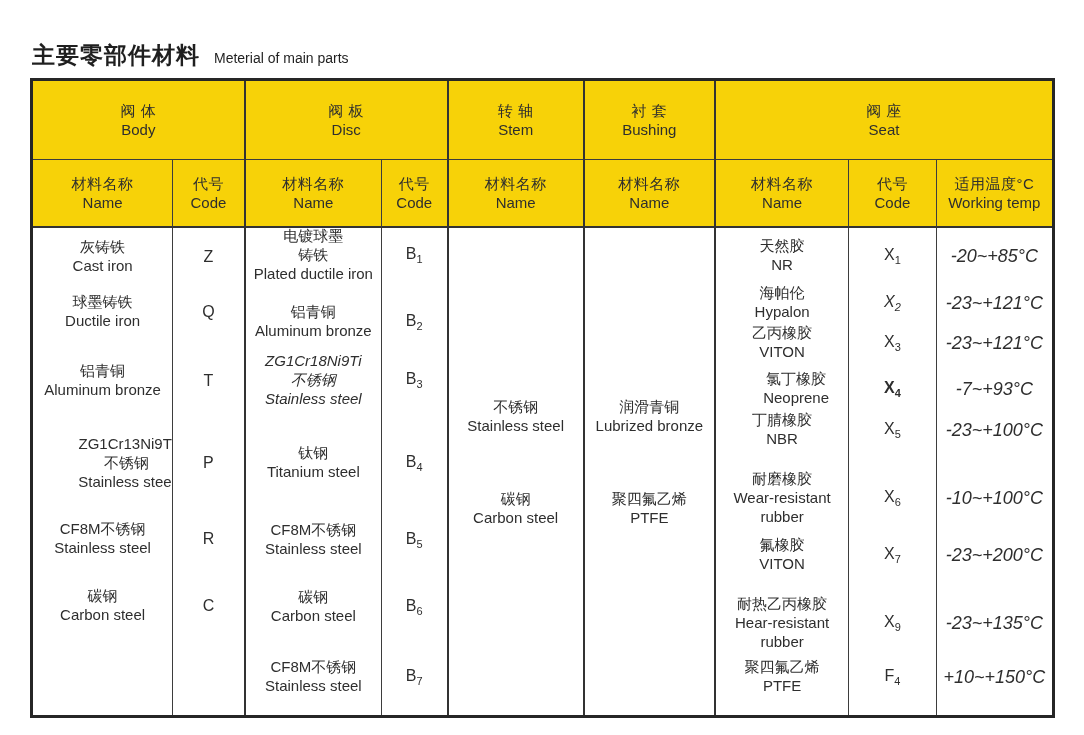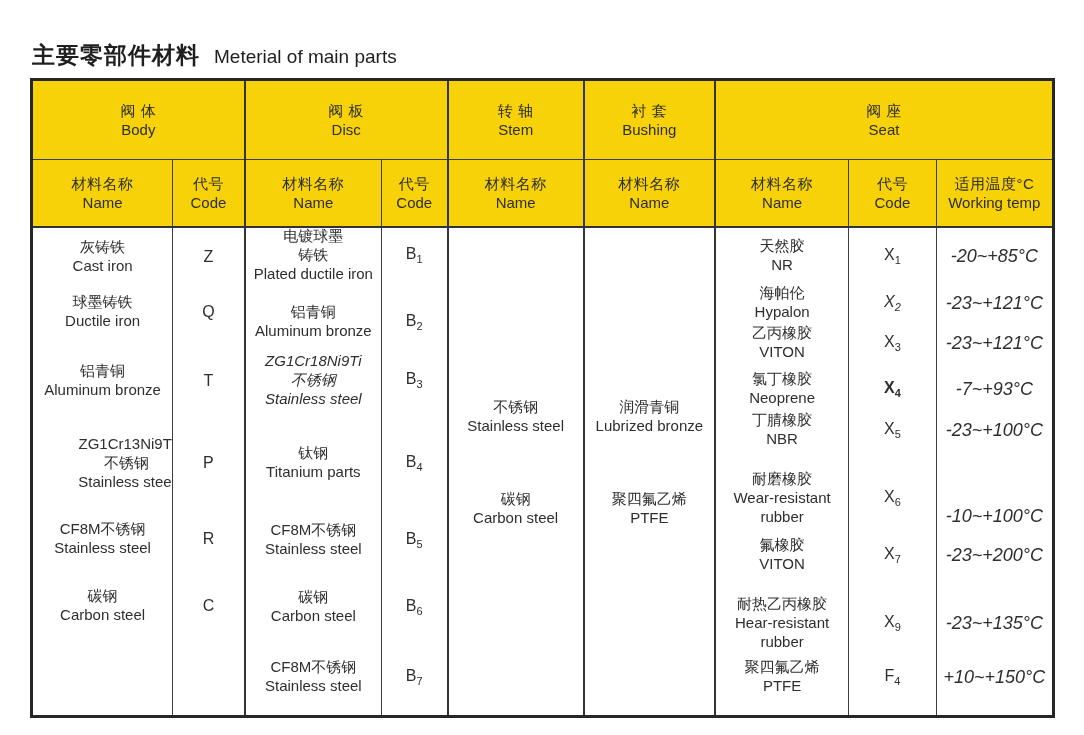--- a/index.html
+++ b/index.html
@@ -4,21 +4,21 @@
 <style>
   html,body { margin:0; padding:0; }
   body {
     width:1084px; height:735px; position:relative;
     background:#ffffff; overflow:hidden;
     font-family:"Liberation Sans","DejaVu Sans",sans-serif;
     color:#2e2e2e;
   }
   .title-bar { position:absolute; left:32px; top:40px; white-space:nowrap; }
   .title-zh { font-size:23px; font-weight:bold; letter-spacing:1px; color:#1f1f1f; }
-  .title-en { font-size:19px; font-weight:normal; color:#1f1f1f; margin-left:14px; }
+  .title-en { font-size:14px; font-weight:normal; color:#1f1f1f; margin-left:14px; }
 
   .mat-table {
     position:absolute; left:30px; top:78px; width:1025px; height:640px;
     box-sizing:border-box; border:3px solid #262626; background:#ffffff;
     display:grid;
     grid-template-columns:141fr 73fr 137fr 67fr 137fr 132fr 134fr 88fr 116fr;
     grid-template-rows:79px 68px 1fr;
   }
   .cell {
     box-sizing:border-box;
@@ -155,21 +155,21 @@
         <div class="ln">铝青铜</div>
         <div class="ln">Aluminum bronze</div>
       </div>
       <div class="entry" style="top: 152px; font-style: italic;">
         <div class="ln">ZG1Cr18Ni9Ti</div>
         <div class="ln">不锈钢</div>
         <div class="ln">Stainless steel</div>
       </div>
       <div class="entry" style="top: 235px;">
         <div class="ln">钛钢</div>
-        <div class="ln">Titanium parts</div>
+        <div class="ln">Titanium steel</div>
       </div>
       <div class="entry" style="top: 312px;">
         <div class="ln">CF8M不锈钢</div>
         <div class="ln">Stainless steel</div>
       </div>
       <div class="entry" style="top: 379px;">
         <div class="ln">碳钢</div>
         <div class="ln">Carbon steel</div>
       </div>
       <div class="entry" style="top: 449px;">
@@ -212,21 +212,21 @@
         <div class="ln">NR</div>
       </div>
       <div class="entry" style="top: 75px;">
         <div class="ln">海帕伦</div>
         <div class="ln">Hypalon</div>
       </div>
       <div class="entry" style="top: 115px;">
         <div class="ln">乙丙橡胶</div>
         <div class="ln">VITON</div>
       </div>
-      <div class="entry" style="top: 161px;">
+      <div class="entry" style="top: 161px; padding-left: 14px;">
         <div class="ln">氯丁橡胶</div>
         <div class="ln">Neoprene</div>
       </div>
       <div class="entry" style="top: 202px;">
         <div class="ln">丁腈橡胶</div>
         <div class="ln">NBR</div>
       </div>
       <div class="entry" style="top: 270px;">
         <div class="ln">耐磨橡胶</div>
         <div class="ln">Wear-resistant</div>
@@ -256,18 +256,18 @@
       <div class="entry" style="top: 327px;"><span class="code-txt">X<sub>7</sub></span></div>
       <div class="entry" style="top: 395px;"><span class="code-txt">X<sub>9</sub></span></div>
       <div class="entry" style="top: 449px;"><span class="code-txt">F<sub>4</sub></span></div>
     </div>
   <div class="cell bodycell last" id="col-seat-temp">
       <div class="entry" style="top: 28px;"><span class="temp-txt">-20~+85°C</span></div>
       <div class="entry" style="top: 75px;"><span class="temp-txt">-23~+121°C</span></div>
       <div class="entry" style="top: 115px;"><span class="temp-txt">-23~+121°C</span></div>
       <div class="entry" style="top: 161px;"><span class="temp-txt">-7~+93°C</span></div>
       <div class="entry" style="top: 202px;"><span class="temp-txt">-23~+100°C</span></div>
-      <div class="entry" style="top: 288px;"><span class="temp-txt">-10~+100°C</span></div>
+      <div class="entry" style="top: 270px;"><span class="temp-txt">-10~+100°C</span></div>
       <div class="entry" style="top: 327px;"><span class="temp-txt">-23~+200°C</span></div>
       <div class="entry" style="top: 395px;"><span class="temp-txt">-23~+135°C</span></div>
       <div class="entry" style="top: 449px;"><span class="temp-txt">+10~+150°C</span></div>
     </div>
 </div>
 
 </body></html>

